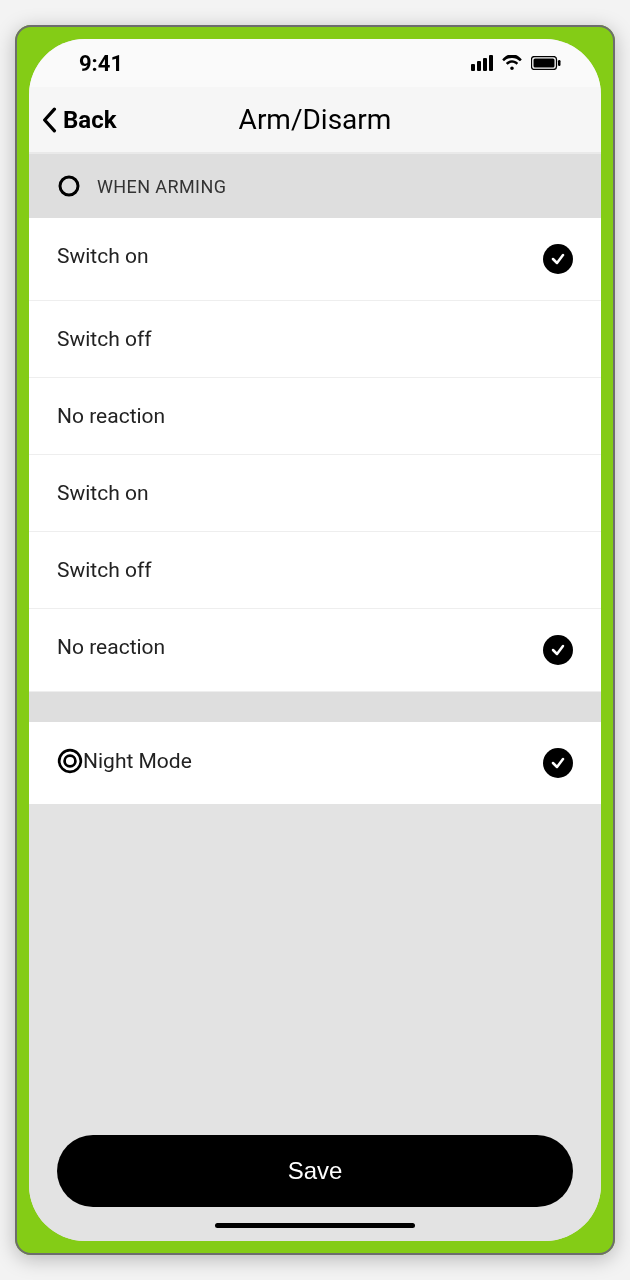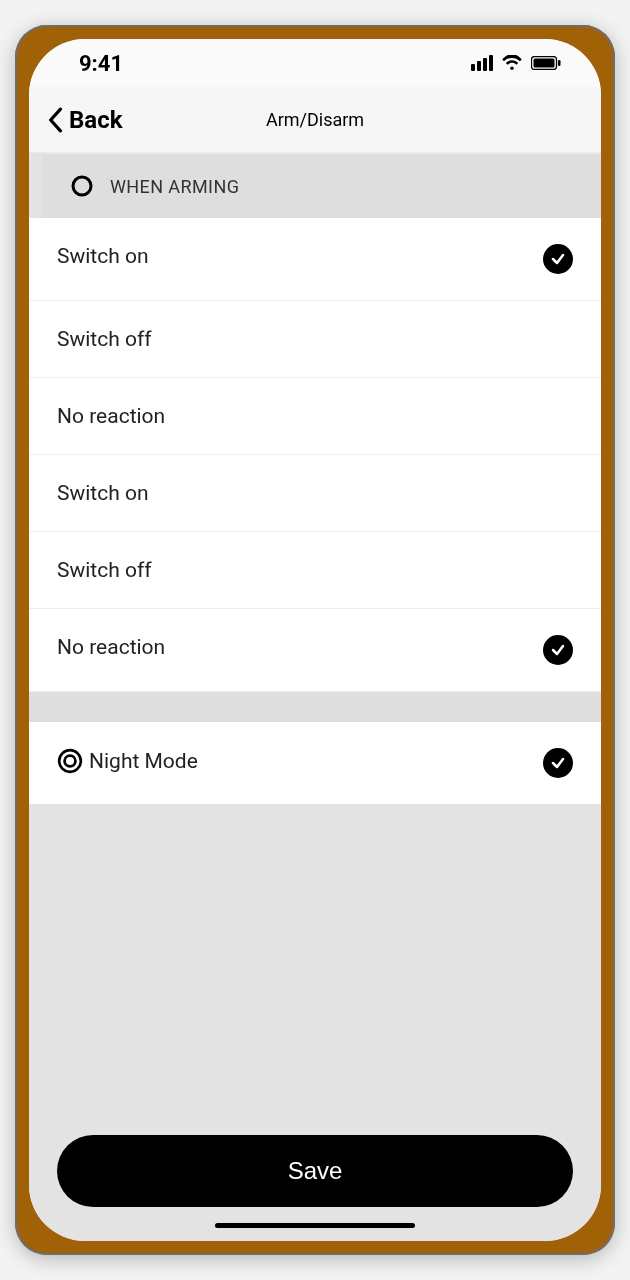--- a/index.html
+++ b/index.html
@@ -11,22 +11,22 @@
       justify-content: center;
       align-items: center;
       width: 630px;
       height: 1280px;
     }
 
     
     .phone {
       width: 600px;
       height: 1230px;
-      background: #a16207;
-      border-radius: 32px;
+      background: #84cc16;
+      border-radius: 16px;
       padding: 14px;
       box-shadow: 0 0 0 2px #6d6d6d inset, 0 4px 20px rgba(0,0,0,0.25);
       position: relative;
     }
     .phone-inner {
       width: 100%;
       height: 100%;
       background: #e3e3e3;
       border-radius: 56px;
       overflow: hidden;
@@ -62,72 +62,71 @@
     .bars span:nth-child(4){height:16px}
 
     
     .nav {
       background: #f6f6f6;
       border-bottom: 1px solid #e9e9e9;
       height: 66px;
       display:flex;
       align-items:center;
       position:relative;
-      padding: 0 18px;
+      padding: 0 12px;
     }
     .back {
       display:flex;
       align-items:center;
       gap:6px;
       font-weight:700;
       font-size:24px;
       color:#000;
       cursor:pointer;
     }
     .nav-title {
       position:absolute;
       left:50%;
       transform:translateX(-50%);
-      font-size:18px;
+      font-size:28px;
       font-weight:400;
       color:#000;
     }
 
     
     .section-header {
       background:#dedede;
       padding: 20px 28px;
       display:flex;
       align-items:center;
       gap:16px;
       text-transform:uppercase;
       color:#333;
       font-size:18px;
       letter-spacing:0.4px;
       border-top: 1px solid #eaeaea;
-      margin-left: 13px;
     }
 
     
     .row {
       background:#fff;
       padding: 26px 28px;
       display:flex;
       align-items:flex-start;
       justify-content:space-between;
       font-size:21px;
       color:#222;
       border-bottom:1px solid #eee;
       cursor:pointer;
     }
     .row:last-of-type { border-bottom:none;}
     .row-with-icon {
       display:flex;
       align-items:center;
-      gap:6px;
+      gap:0;
     }
 
     .check {
       width:30px;height:30px;border-radius:50%;
       background:#000;display:flex;align-items:center;justify-content:center;
       color:#fff;
     }
 
     .gap-strip { background:#dedede; height:30px; }
 

